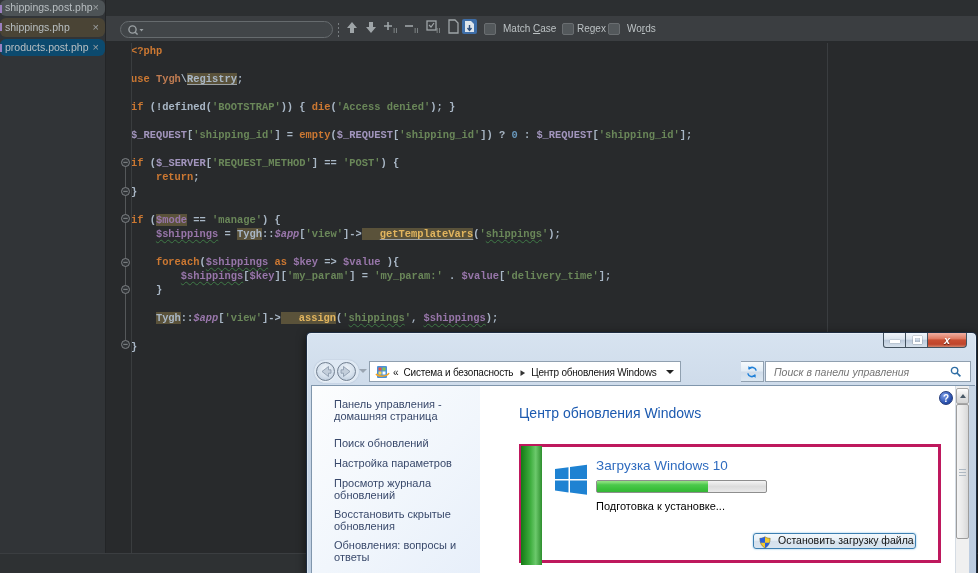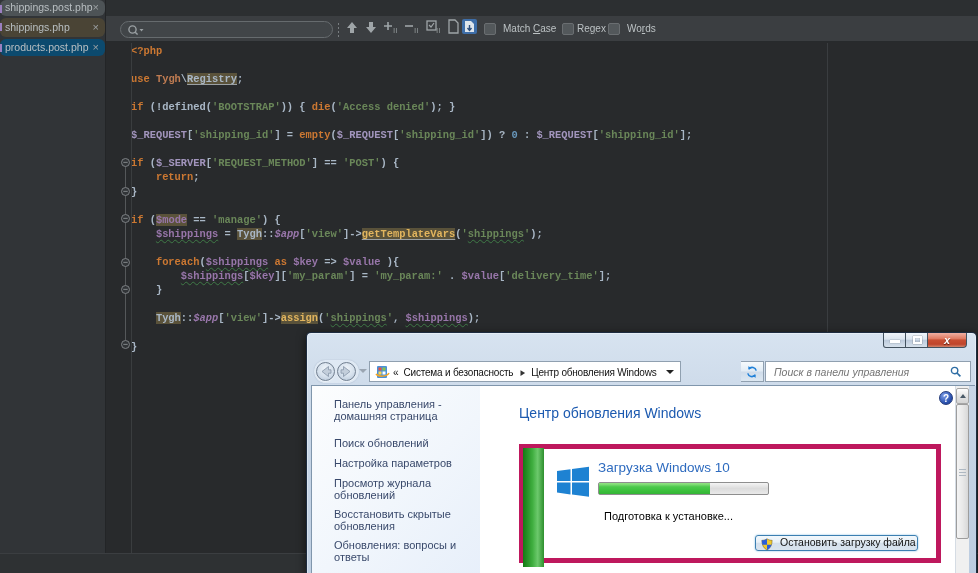--- a/index.html
+++ b/index.html
@@ -34,21 +34,21 @@
 
 #code { left:0; top:43.6px; width:978px; font-family:"Liberation Mono",monospace; font-size:10.4px; line-height:14.1px; color:#a9b7c6; white-space:pre; font-weight:bold; }
 #code .k { color:#cc7832; }
 #code .kb { color:#cc7832; font-weight:bold; }
 #code .s { color:#6a8759; }
 #code .n { color:#6897bb; }
 #code .v { color:#9876aa; }
 #code .sg { color:#a295bd; }
 #code .cls { color:#c07c52; }
 #code .hl { background:#5a523a; }
-#code .fy { color:#e2b55e; font-weight:bold; }
+#code .fy { color:#e2b55e; font-weight:bold;padding-left:18px; }
 #code .it { font-style:italic; }
 #code .wv { text-decoration:underline; text-decoration-style:wavy; text-decoration-color:#3f7a46; text-decoration-thickness:1px; text-underline-offset:2px; }
 #code .un { text-decoration:underline; text-decoration-color:#9aa0a4; text-underline-offset:2px; }
 #guide { left:827px; top:43px; width:1px; height:530px; background:#3a3d40; }
 #gutline { left:131px; top:43px; width:1px; height:530px; background:#3a3d3f; }
 #botline { left:0; top:553px; width:978px; height:1px; background:#3b3e41; }
 
 .fold { width:9px; height:9px; border:1px solid #7d8184; border-radius:50%; background:#313437; color:#a9adb0; font-size:9px; line-height:7px; text-align:center; left:121px; }
 .fline { left:125px; width:1px; background:#55585a; }
 
@@ -86,27 +86,27 @@
 #search { left:458px; top:28px; width:206px; height:21px; background:#fff; border:1px solid #90a0b0; }
 #search .ph { position:absolute; left:8px; top:4px; font-size:10.5px; font-style:italic; color:#757575; }
 
 
 
 #content { left:4px; top:52px; width:664px; height:190px; background:#fff; border-top:1px solid #8096ac; border-left:1px solid #8096ac; }
 #navpane { left:0px; top:0px; width:168px; height:190px; background:linear-gradient(135deg,#fcfdfe 0%,#f1f6fc 55%,#e7effa 100%); }
 .nl { position:absolute; left:22px; color:#39496b; font-size:11px; line-height:12px; white-space:nowrap; }
 #main { left:168px; top:0; width:475px; height:190px; background:#fff; }
 #h1 { left:39px; top:18.5px; font-size:14px; color:#1c5ab0; }
-#ubox { left:39px; top:58px; width:422px; height:119px; background:#fff; border:5px solid #be185d; }
+#ubox { left:39px; top:58px; width:422px; height:119px; background:#fff; border:3px solid #be185d; }
 #gbar { left:-1px; top:-1px; width:21px; height:119px; background:linear-gradient(90deg,#157a15,#3fae3f 45%,#6cc96c 70%,#2e8f2e); }
 #wlogo { left:33px; top:17px; }
 #utitle { left:74px; top:10.5px; font-size:13.5px; color:#2e6bbf; }
 #pbar { left:74px; top:32.5px; width:171px; height:13px; border:1px solid #8e8e8e; border-radius:2px; background:linear-gradient(180deg,#f4f4f4,#dcdcdc 50%,#e9e9e9); }
 #pfill { position:absolute; left:0; top:0; width:111px; height:11px; background:linear-gradient(180deg,#8ce07e 8%,#4cc94c 35%,#3abf3a 75%,#35b437); }
-#ptext { left:80px; top:53px; font-size:11px; color:#000;margin-top:8px; }
+#ptext { left:74px; top:53px; font-size:11px; color:#000; }
 #ubtn { left:231px; top:86px; width:163px; height:16px; border:1px solid #3c7fb1; border-radius:3px;
   background:linear-gradient(180deg,#f2f8fc,#e8f0f7 45%,#d4e0ec 50%,#d9e4ef);
   box-shadow:0 0 2px #7ab8e0; }
 #ubtn .sh { position:absolute; left:5px; top:1.5px; }
 #ubtn .bt { position:absolute; left:24px; top:0px; font-size:10.5px; color:#111; white-space:nowrap; }
 
 
 #helpq { left:627px; top:5px; width:14px; height:14px; border-radius:50%;
   background:radial-gradient(circle at 35% 30%,#7f9fe8,#2e55b2 60%,#1b3a8c);
   border:1px solid #243b7a; color:#fff; font-size:10px; font-weight:bold; text-align:center; line-height:14px; }

